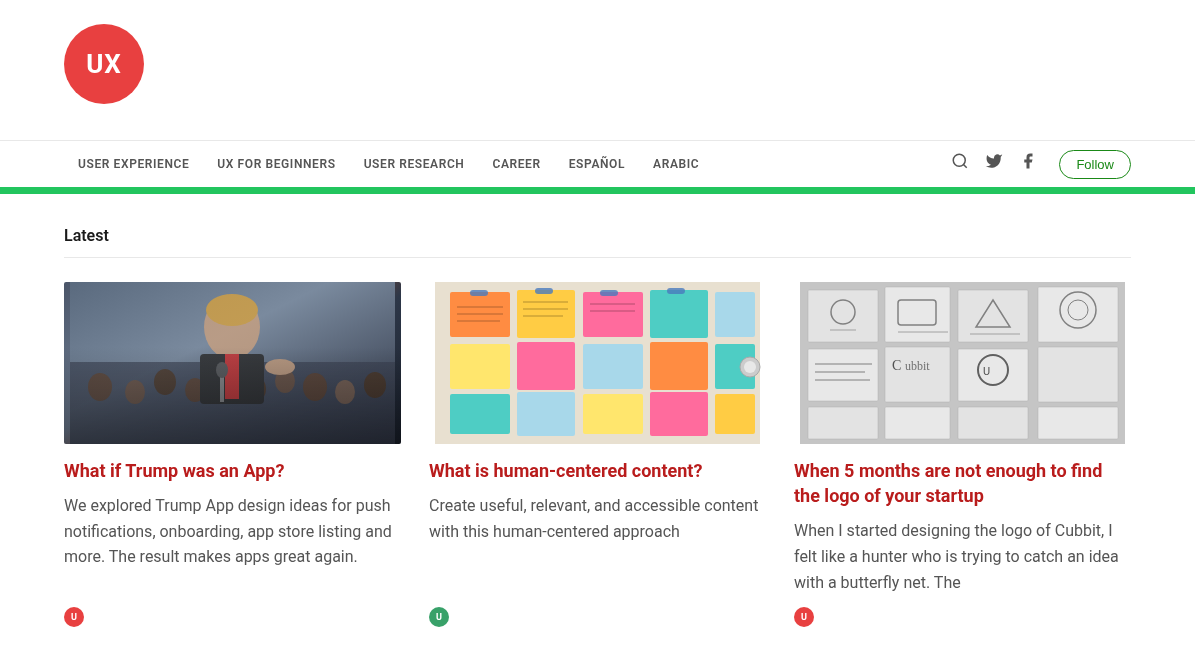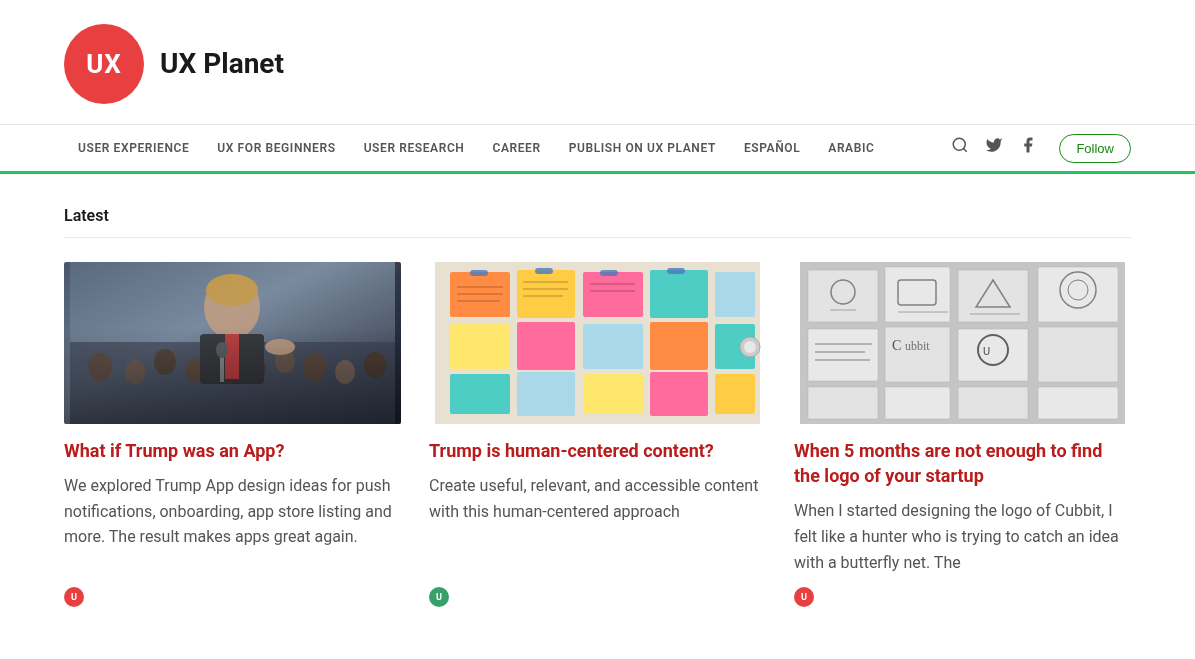--- a/index.html
+++ b/index.html
@@ -10,20 +10,21 @@
       display: flex;
       align-items: center;
       padding: 24px 64px 20px 64px;
       border-bottom: 1px solid #e8e8e8;
     }
     .logo-container {
       display: flex;
       align-items: center;
       gap: 16px;
       margin-right: auto;
+      flex-direction: column;
     }
     .logo-circle {
       width: 80px;
       height: 80px;
       border-radius: 50%;
       background: #e84040;
       display: flex;
       align-items: center;
       justify-content: center;
       flex-shrink: 0;
@@ -45,21 +46,21 @@
       font-size: 15px;
       color: #888;
       margin-top: 4px;
     }
 
     
     .nav {
       display: flex;
       align-items: center;
       padding: 0 64px;
-      border-bottom: 3px solid #22c55e;
+      border-bottom: 7px solid #22c55e;
       gap: 0;
     }
     .nav-item {
       font-size: 12px;
       font-weight: 600;
       color: #555;
       text-transform: uppercase;
       letter-spacing: 0.05em;
       padding: 16px 14px;
       cursor: pointer;
@@ -177,31 +178,29 @@
   </style>
 </head>
 <body>
 
 <header class="header">
   <div class="logo-container">
     <div class="logo-circle">
       <span class="logo-text-ux">UX</span>
     </div>
     <div class="site-title-block">
-      <div class="site-name">UX Planet</div>
     </div>
   </div>
 </header>
 
 <nav class="nav">
   <a class="nav-item">USER EXPERIENCE</a>
   <a class="nav-item">UX FOR BEGINNERS</a>
   <a class="nav-item">USER RESEARCH</a>
   <a class="nav-item">CAREER</a>
-  <a class="nav-item">PUBLISH ON UX PLANET</a>
   <a class="nav-item">ESPAÑOL</a>
   <a class="nav-item">ARABIC</a>
   <div class="nav-spacer"></div>
   <div class="nav-icons">
 
     <div class="nav-icon">
       <svg width="18" height="18" viewBox="0 0 24 24" fill="none" stroke="currentColor" stroke-width="2">
         <circle cx="11" cy="11" r="8"></circle>
         <line x1="21" y1="21" x2="16.65" y2="16.65"></line>
       </svg>
@@ -311,21 +310,21 @@
 
           <rect x="35" y="8" width="18" height="6" rx="3" fill="#4a7bbd" opacity="0.8"></rect>
           <rect x="100" y="6" width="18" height="6" rx="3" fill="#4a7bbd" opacity="0.8"></rect>
           <rect x="165" y="8" width="18" height="6" rx="3" fill="#4a7bbd" opacity="0.8"></rect>
           <rect x="232" y="6" width="18" height="6" rx="3" fill="#4a7bbd" opacity="0.8"></rect>
 
           <circle cx="315" cy="85" r="10" fill="#ccc" stroke="#aaa" stroke-width="1"></circle>
           <circle cx="315" cy="85" r="6" fill="#e8e8e8"></circle>
         </svg>
       </div>
-      <div class="article-title">Trump is human-centered content?</div>
+      <div class="article-title">What is human-centered content?</div>
       <div class="article-excerpt">Create useful, relevant, and accessible content with this human-centered approach</div>
       <div class="article-footer">
         <div class="author-avatar author-avatar-green">U</div>
       </div>
     </div>
 
     <div class="article-card">
       <div class="article-image-placeholder">
         <svg width="100%" height="100%" viewBox="0 0 325 162" xmlns="http://www.w3.org/2000/svg">
           <rect width="325" height="162" fill="#c8c8c8"></rect>

